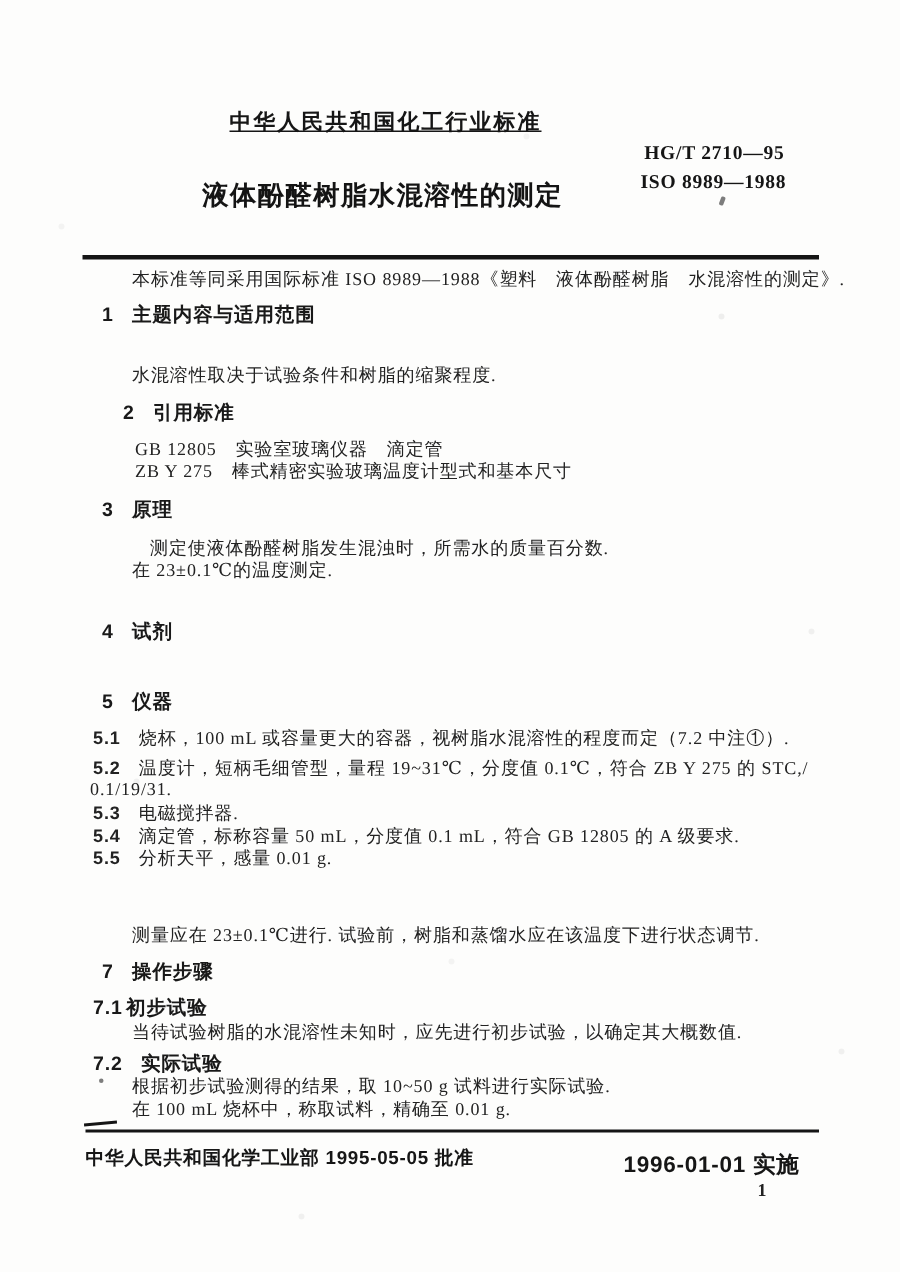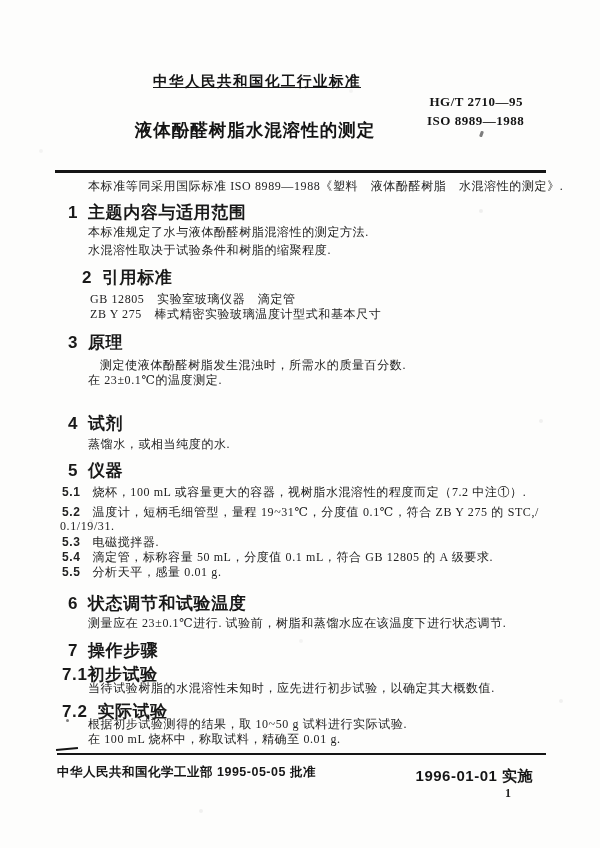--- a/index.html
+++ b/index.html
@@ -26,21 +26,21 @@
     font-family:"Liberation Sans","DejaVu Sans",sans-serif;
     font-weight:700;font-size:17.5px;letter-spacing:1px;color:#141414;
   }
   .rule{position:absolute;background:#151515;}
   .rule.top{left:55px;top:170px;width:491px;height:2.5px;}
   .rule.bottom{left:57px;top:753px;width:489px;height:2px;}
   .rule.tick{left:56px;top:748px;width:22px;height:2px;transform:rotate(-5deg);}
   .body-line{font-size:12px;letter-spacing:0.6px;color:#222;}
   .sec-head{
     font-family:"Liberation Sans","DejaVu Sans",sans-serif;
-    font-weight:700;font-size:17px;letter-spacing:0.6px;color:#191919;
+    font-weight:700;font-size:13px;letter-spacing:0.6px;color:#191919;
   }
   .sec-head .num{display:inline-block;min-width:13px;margin-right:7px;}
   .clause .num{display:inline-block;margin-right:12px;font-weight:700;
     font-family:"Liberation Sans","DejaVu Sans",sans-serif;}
   .justify{
     white-space:normal;width:477px;
     text-align:justify;text-align-last:justify;
   }
   .speck{position:absolute;background:rgba(20,20,20,0.55);}
   .speck.comma{left:480px;top:131px;width:3px;height:6px;transform:rotate(20deg);border-radius:1px;}
@@ -86,39 +86,37 @@
   <div class="speck comma"></div>
   <div class="abs doc-title">液体酚醛树脂水混溶性的测定</div>
 
   <div class="rule top"></div>
 
   <div class="abs body-line" style="left:88px;top:178px;">本标准等同采用国际标准 ISO 8989—1988《塑料　液体酚醛树脂　水混溶性的测定》.</div>
 
   <div class="abs sec-head" style="left:68px;top:201px;">
     <span class="num">1</span><span>主题内容与适用范围</span>
   </div>
-  <div class="abs body-line" style="left:88px;top:224px;">本标准规定了水与液体酚醛树脂混溶性的测定方法.</div>
   <div class="abs body-line" style="left:88px;top:242px;">水混溶性取决于试验条件和树脂的缩聚程度.</div>
 
   <div class="abs sec-head" style="left:68px;top:266px;margin-left:14px;">
     <span class="num">2</span><span>引用标准</span>
   </div>
   <div class="abs body-line" style="left:90px;top:291px;">GB 12805　实验室玻璃仪器　滴定管</div>
   <div class="abs body-line" style="left:90px;top:306px;">ZB Y 275　棒式精密实验玻璃温度计型式和基本尺寸</div>
 
   <div class="abs sec-head" style="left:68px;top:331px;">
     <span class="num">3</span><span>原理</span>
   </div>
   <div class="abs body-line" style="left:88px;top:357px;margin-left:12px;">测定使液体酚醛树脂发生混浊时，所需水的质量百分数.</div>
   <div class="abs body-line" style="left:88px;top:372px;">在 23±0.1℃的温度测定.</div>
 
   <div class="abs sec-head" style="left:68px;top:412px;">
     <span class="num">4</span><span>试剂</span>
   </div>
-  <div class="abs body-line" style="left:88px;top:436px;">蒸馏水，或相当纯度的水.</div>
 
   <div class="abs sec-head" style="left:68px;top:459px;">
     <span class="num">5</span><span>仪器</span>
   </div>
   <div class="abs body-line clause" style="left:62px;top:484px;">
     <span class="num">5.1</span><span>烧杯，100 mL 或容量更大的容器，视树脂水混溶性的程度而定（7.2 中注①）.</span>
   </div>
   <div class="abs body-line clause justify" style="left:62px;top:504px;">
     <span class="num">5.2</span><span>温度计，短柄毛细管型，量程 19~31℃，分度值 0.1℃，符合 ZB Y 275 的 STC,/</span>
   </div>
@@ -126,23 +124,20 @@
   <div class="abs body-line clause" style="left:62px;top:534px;">
     <span class="num">5.3</span><span>电磁搅拌器.</span>
   </div>
   <div class="abs body-line clause" style="left:62px;top:549px;">
     <span class="num">5.4</span><span>滴定管，标称容量 50 mL，分度值 0.1 mL，符合 GB 12805 的 A 级要求.</span>
   </div>
   <div class="abs body-line clause" style="left:62px;top:564px;">
     <span class="num">5.5</span><span>分析天平，感量 0.01 g.</span>
   </div>
 
-  <div class="abs sec-head" style="left:68px;top:592px;">
-    <span class="num">6</span><span>状态调节和试验温度</span>
-  </div>
   <div class="abs body-line" style="left:88px;top:615px;">测量应在 23±0.1℃进行. 试验前，树脂和蒸馏水应在该温度下进行状态调节.</div>
 
   <div class="abs sec-head" style="left:68px;top:639px;">
     <span class="num">7</span><span>操作步骤</span>
   </div>
   <div class="abs sec-head" style="left:62px;top:663px;">
     <span class="num" style="min-width:22px;margin-right:0;">7.1</span><span>初步试验</span>
   </div>
   <div class="abs body-line" style="left:88px;top:680px;">当待试验树脂的水混溶性未知时，应先进行初步试验，以确定其大概数值.</div>
   <div class="abs sec-head" style="left:62px;top:700px;">

